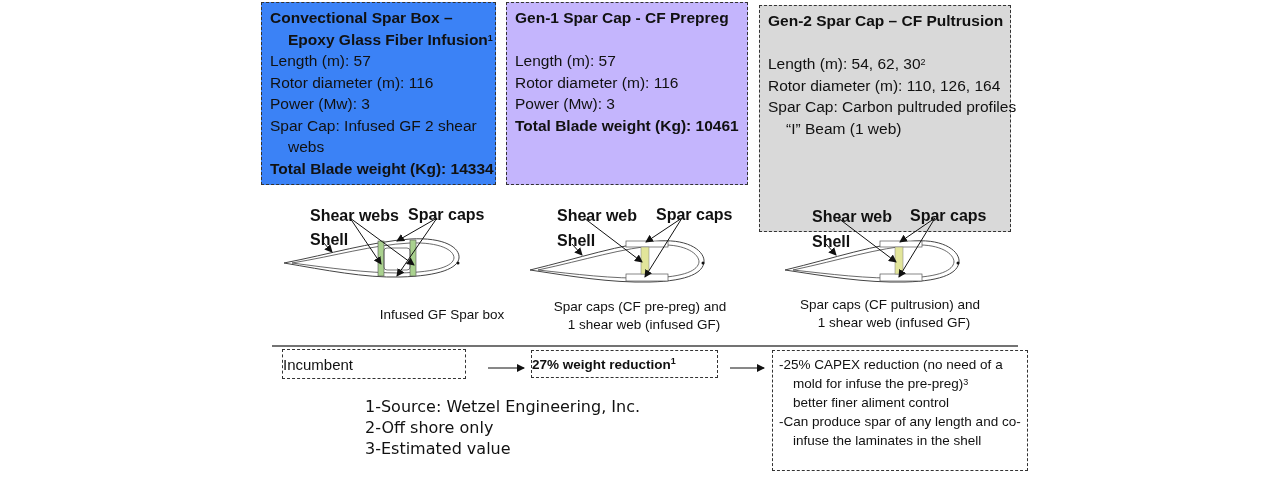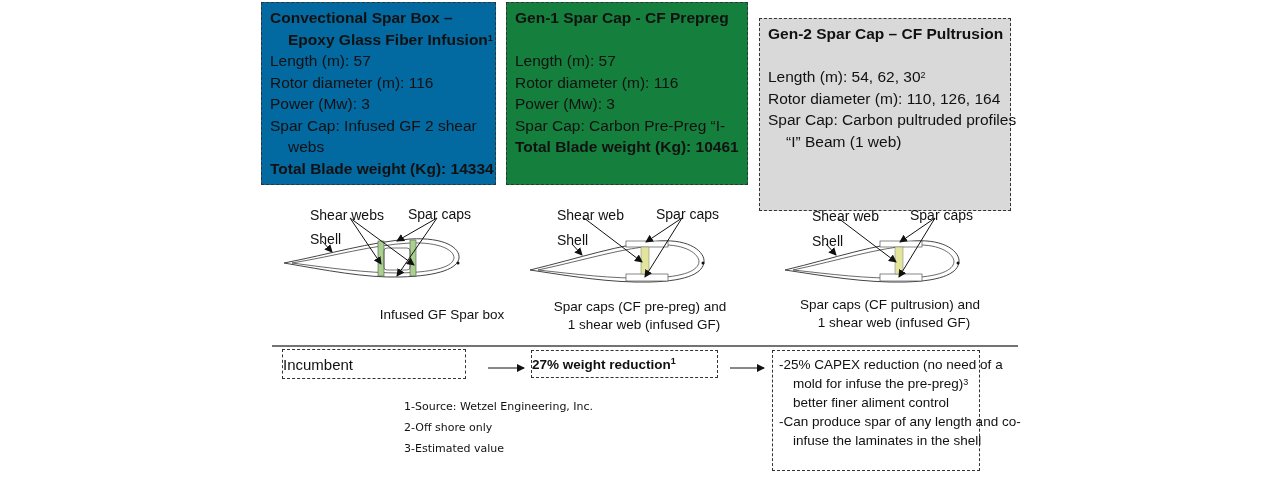--- a/index.html
+++ b/index.html
@@ -5,52 +5,51 @@
   html, body { margin:0; padding:0; background:#ffffff; }
   body { width:1280px; height:477px; position:relative; overflow:hidden;
          font-family:"Liberation Sans", sans-serif; color:#111; }
   .card { position:absolute; box-sizing:border-box; border:1.5px dashed #333;
           padding:4px 6px 0 8px; font-size:15.5px; line-height:21.5px; }
   .card .title { font-weight:bold; font-size:15.5px; }
   .card .indent { padding-left:18px; display:block; }
   .card .bold { font-weight:bold; }
   .line { display:block; white-space:nowrap; }
   .sup { font-size:9px; vertical-align:top; position:relative; top:-1px; }
-  .lbl { position:absolute; font-size:14px; white-space:nowrap; }
+  .lbl { position:absolute; font-size:16px; white-space:nowrap;font-weight:bold; }
   .cap { position:absolute; font-size:13.5px; line-height:18px; text-align:center; white-space:nowrap; }
   .flow { position:absolute; box-sizing:border-box; border:1.5px dashed #333;
           display:flex; align-items:center; justify-content:flex-start; font-size:15px; }
-  .note { position:absolute; font-family:"DejaVu Sans", sans-serif; font-size:11px; line-height:21px;margin-left:39px; }
+  .note { position:absolute; font-family:"DejaVu Sans", sans-serif; font-size:16px; line-height:21px; }
   svg { position:absolute; left:0; top:0; }
 </style>
 </head>
 <body>
 
-<div class="card" style="left:261px; top:2px; width:235px; height:183px; background:#0369a1;">
+<div class="card" style="left:261px; top:2px; width:235px; height:183px; background:#3b82f6;">
   <span class="line title">Convectional Spar Box  –</span>
   <span class="line title indent"><span>Epoxy Glass Fiber Infusion</span><span class="sup">1</span></span>
   <span class="line">Length (m): 57</span>
   <span class="line">Rotor diameter (m): 116</span>
   <span class="line">Power (Mw): 3</span>
   <span class="line">Spar Cap: Infused GF 2 shear</span>
   <span class="line indent">webs</span>
   <span class="line bold">Total Blade weight (Kg): 14334</span>
 </div>
 
-<div class="card" style="left:506px; top:2px; width:242px; height:183px; background:#15803d;">
+<div class="card" style="left:506px; top:2px; width:242px; height:183px; background:#c4b5fd;">
   <span class="line title">Gen-1 Spar Cap  - CF Prepreg</span>
   <span class="line">&nbsp;</span>
   <span class="line">Length (m): 57</span>
   <span class="line">Rotor diameter (m): 116</span>
   <span class="line">Power (Mw): 3</span>
-  <span class="line">Spar Cap: Carbon Pre-Preg “I-</span>
   <span class="line bold">Total Blade weight (Kg): 10461</span>
 </div>
 
-<div class="card" style="left:759px; top:18px; width:252px; height:193px; background:#d9d9d9;">
+<div class="card" style="left:759px; top:5px; width:252px; height:227px; background:#d9d9d9;">
   <span class="line title">Gen-2 Spar Cap – CF Pultrusion</span>
   <span class="line">&nbsp;</span>
   <span class="line"><span>Length (m): 54, 62, 30</span><span class="sup">2</span></span>
   <span class="line">Rotor diameter (m): 110, 126, 164</span>
   <span class="line">Spar Cap: Carbon pultruded profiles</span>
   <span class="line indent">“I” Beam (1 web)</span>
 </div>
 
 <svg width="1280" height="477">
   <defs>
@@ -134,21 +133,21 @@
 </div>
 
 <div class="flow" style="left:282px; top:349px; width:184px; height:30px;">
   <span>Incumbent</span>
 </div>
 
 <div class="flow" style="left:531px; top:350px; width:187px; height:28px; font-weight:bold; font-size:13.5px;">
   <span><span>27% weight reduction</span><span class="sup">1</span></span>
 </div>
 
-<div class="card" style="left:772px; top:350px; width:208px; height:121px; background:#fff; padding:4px 4px 0 6px; font-size:13.5px; line-height:19px;">
+<div class="card" style="left:772px; top:350px; width:256px; height:121px; background:#fff; padding:4px 4px 0 6px; font-size:13.5px; line-height:19px;">
   <span class="line">-25% CAPEX reduction (no need of a</span>
   <span class="line indent" style="padding-left:14px;"><span>mold for infuse the pre-preg)</span><span class="sup">3</span></span>
   <span class="line indent" style="padding-left:14px;">better finer aliment control</span>
   <span class="line">-Can produce spar of any length and co-</span>
   <span class="line indent" style="padding-left:14px;">infuse the laminates in the shell</span>
 </div>
 
 <div class="note" style="left:365px; top:396px;">
   <span class="line">1-Source: Wetzel Engineering, Inc.</span>
   <span class="line">2-Off shore only</span>

